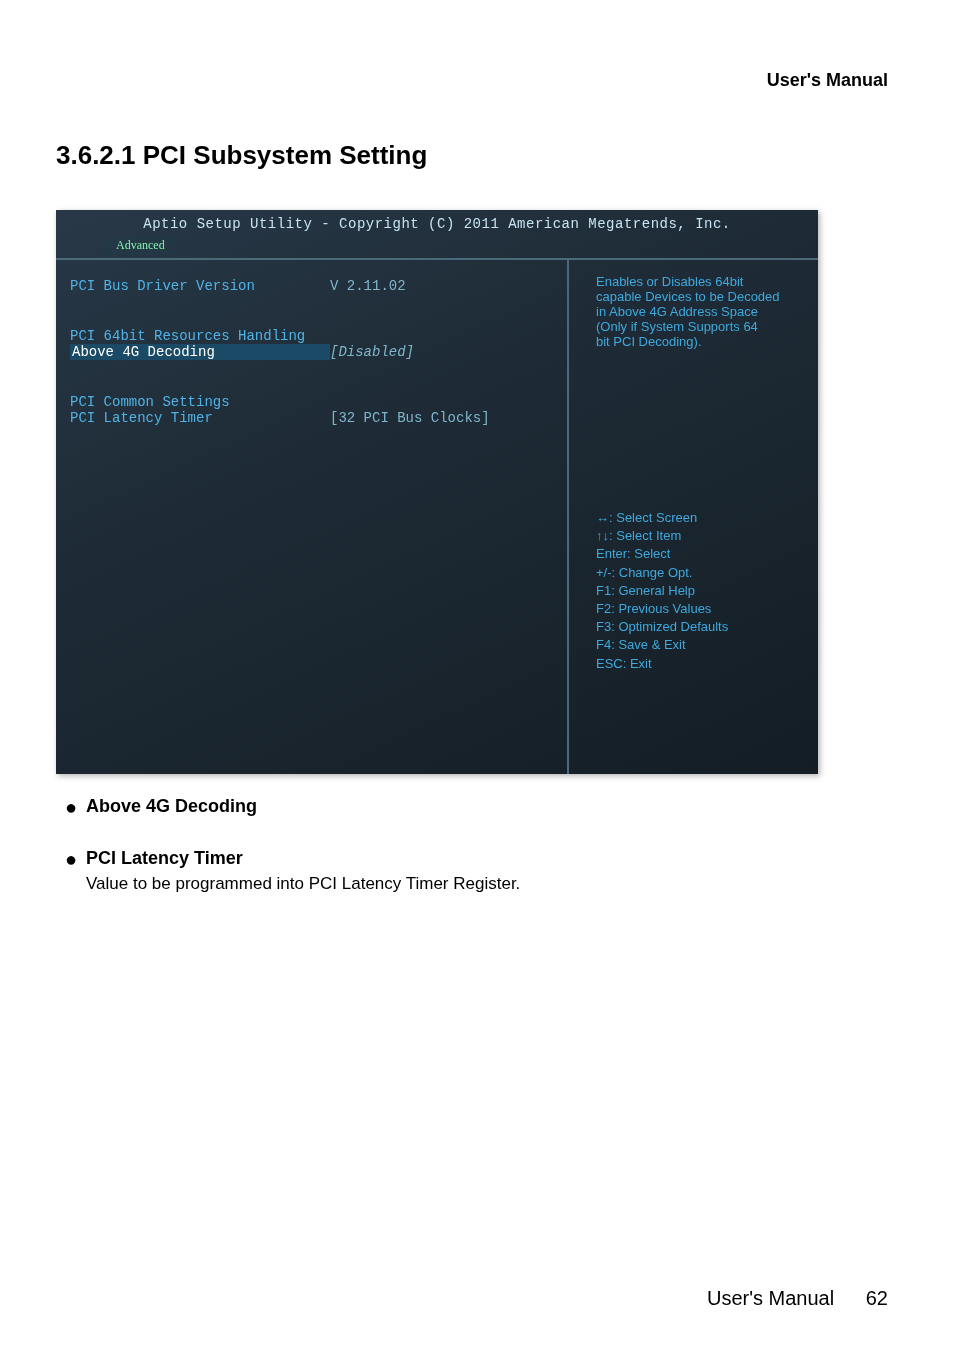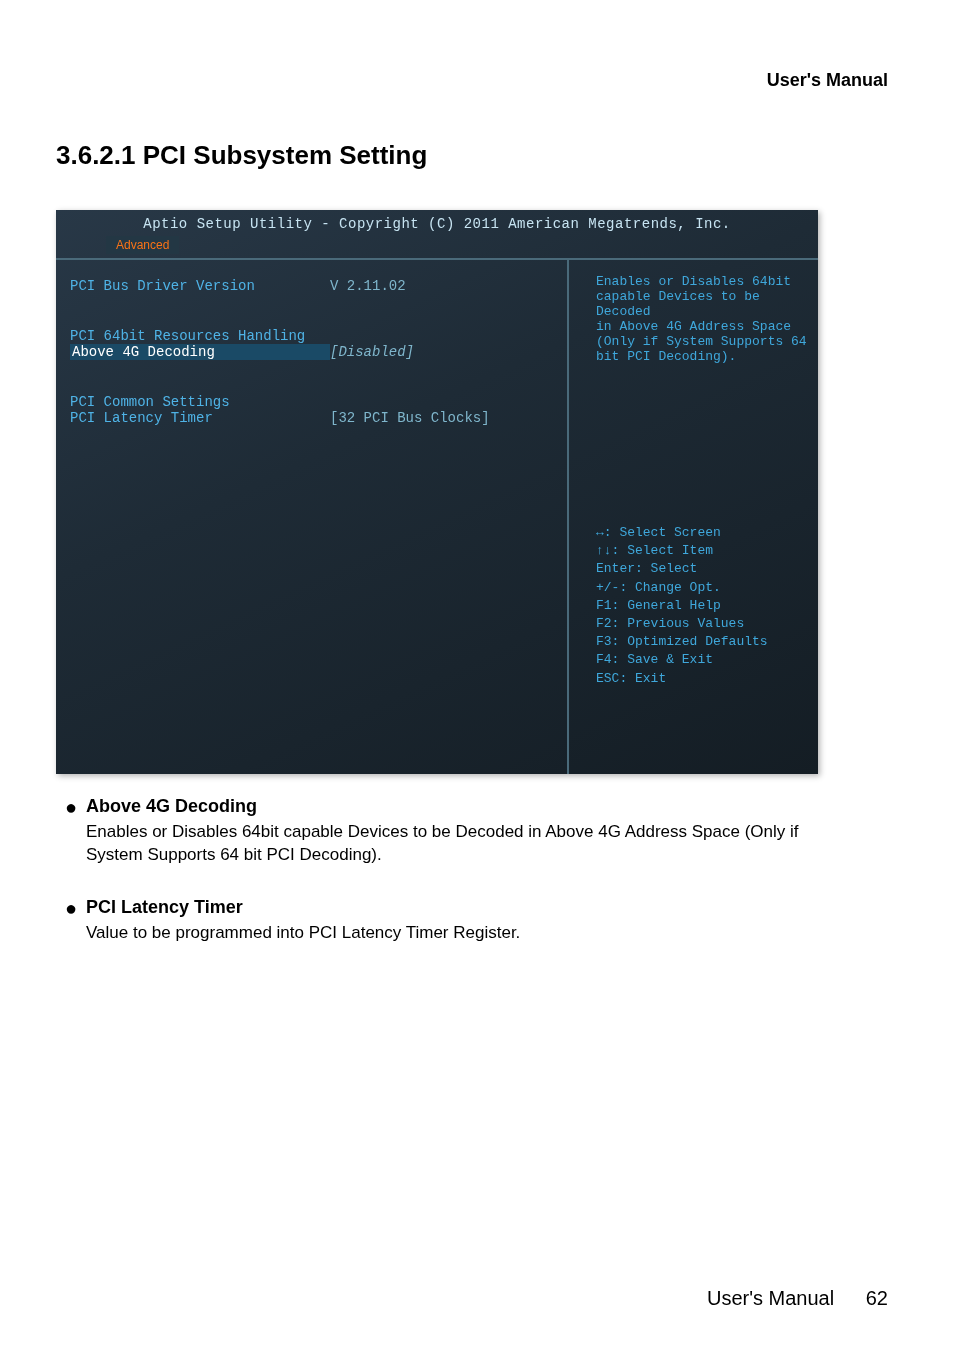--- a/index.html
+++ b/index.html
@@ -6,26 +6,26 @@
   html,body { width:954px; height:1350px; background:#fff; font-family:Arial,Helvetica,sans-serif; color:#000; }
   .page { width:954px; height:1350px; position:relative; padding:60px 32px 0 56px; }
   .hdr-right { position:absolute; top:70px; right:66px; font-weight:bold; font-size:18px; }
   .sec-num  { margin-top:80px; font-weight:bold; font-size:26px; }
   .screenshot { margin-top:34px; width:762px; height:564px; position:relative;
                 background:linear-gradient(155deg,#283847 0%,#1e2b36 40%,#141d24 100%);
                 box-shadow:2px 2px 6px rgba(0,0,0,.3); }
   .bios-top    { height:50px; border-bottom:2px solid #4a6a7a; position:relative; }
   .bios-title  { width:100%; text-align:center; color:#c7e4f2; font-family:"Courier New",monospace;
                  font-size:14px; padding-top:6px; letter-spacing:.5px;margin-top:39px; }
-  .bios-tab    { position:absolute; left:50px; top:26px; background:#233744; color:#f97316;
-                 font-family:Liberation Sans, sans-serif; font-size:12px; padding:2px 10px;text-align:center; }
+  .bios-tab    { position:absolute; left:50px; top:26px; background:#233744; color:#86efac;
+                 font-family:Liberation Serif, serif; font-size:12px; padding:2px 10px;text-align:center; }
   .bios-body   { display:flex; height:calc(100% - 50px);gap:17px; }
   .bios-left   { flex:1; padding:18px 14px; font-family:"Courier New",monospace; font-size:14px;
                  color:#4fb3e6; border-right:2px solid #4a6a7a; position:relative; }
-  .bios-right  { width:232px; padding:14px 10px; font-family:Liberation Mono, monospace; font-size:13px;
+  .bios-right  { width:232px; padding:14px 10px; font-family:Liberation Sans, sans-serif; font-size:13px;
                  color:#3fa8dc; }
   .row { display:flex; }
   .lab { width:260px; }
   .val { color:#7fb6cc; }
   .spacer { height:34px; }
   .hl { color:#fff; background:#1a4a66; padding:0 2px; }
   .help-block { margin-top:160px; line-height:1.4; }
   .help-line  { white-space:nowrap; }
 
   .bullets { margin-top:22px; }
@@ -93,21 +93,20 @@
         </div>
       </div>
     </div>
   </div>
 
   <div class="bullets">
     <div class="item">
       <div class="dot">●</div>
       <div>
         <div class="bhead">Above 4G Decoding</div>
-        <div class="bdesc">Enables or Disables 64bit capable Devices to be Decoded in Above 4G Address Space (Only if System Supports 64 bit PCI Decoding).</div>
       </div>
     </div>
     <div class="item second">
       <div class="dot">●</div>
       <div>
         <div class="bhead">PCI Latency Timer</div>
         <div class="bdesc">Value to be programmed into PCI Latency Timer Register.</div>
       </div>
     </div>
   </div>

